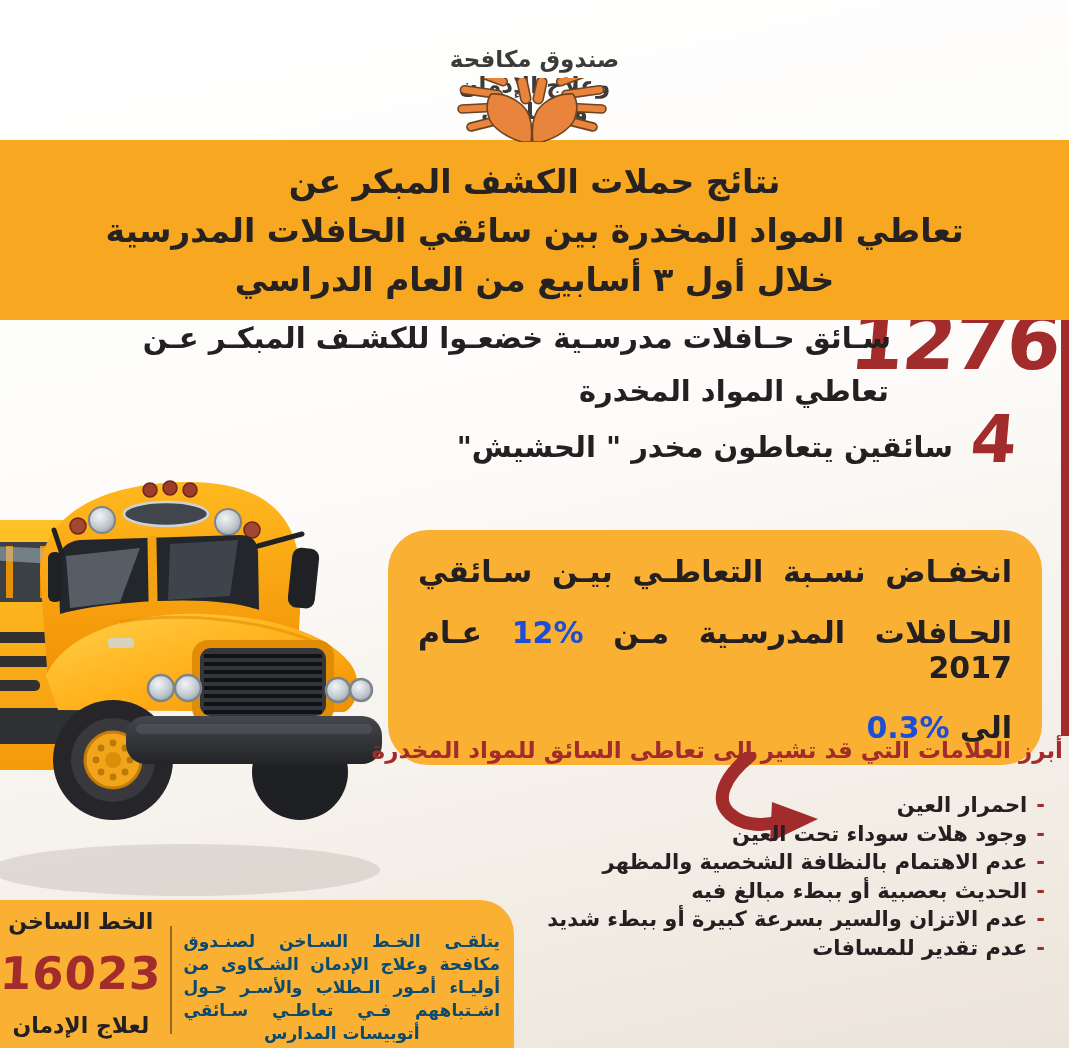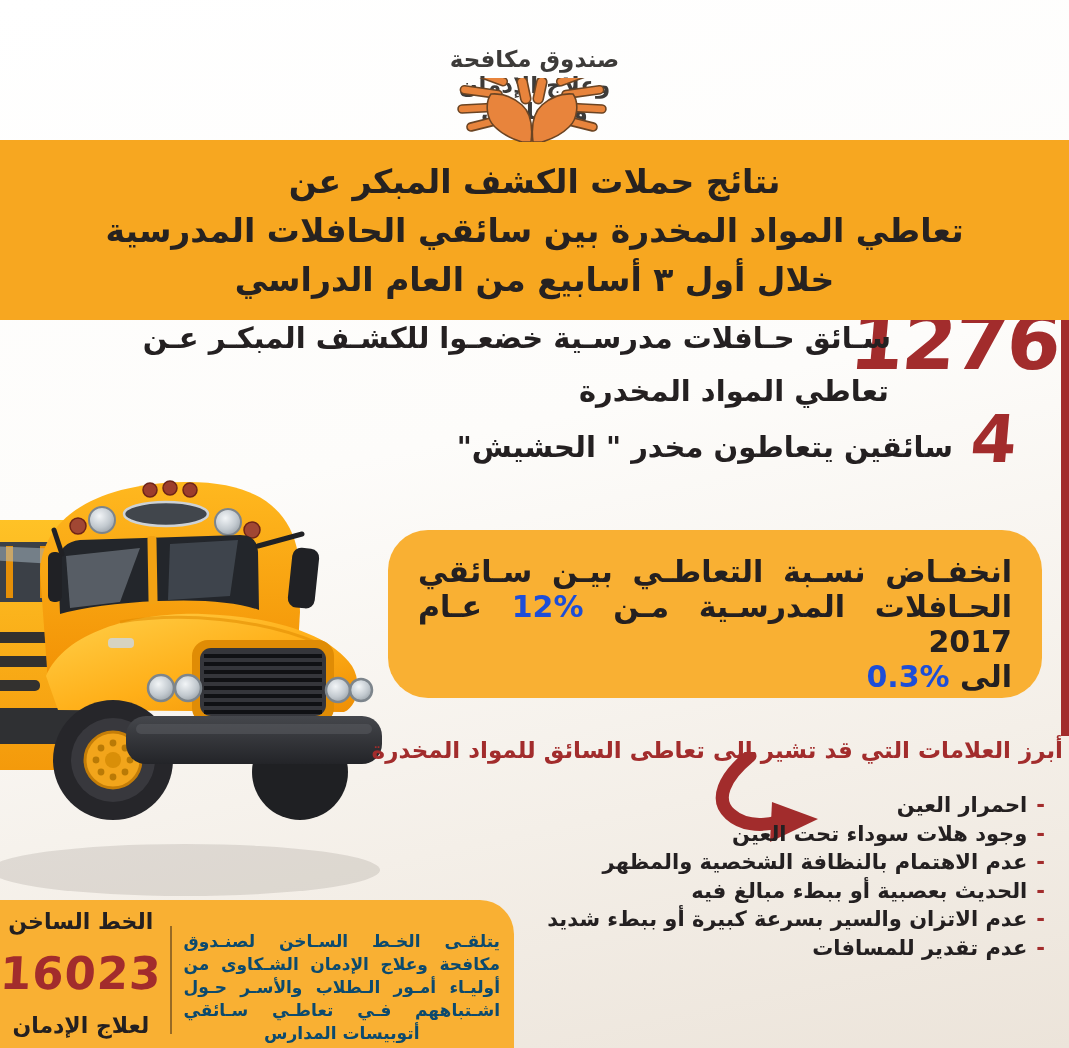--- a/index.html
+++ b/index.html
@@ -20,21 +20,21 @@
   
   .red-stripe{position:absolute;right:0;top:298px;width:8px;height:438px;background:#A22C2C;}
   .num-big{position:absolute;color:#A22C2C;line-height:1;transform:skewX(-5deg);}
   .n1276{top:303px;right:10px;font-size:78px;letter-spacing:-2px;}
   .n4{top:407px;right:52px;font-size:66px;}
   .stat-line{position:absolute;font-size:29px;color:#242021;white-space:nowrap;}
   .sl1{top:321px;right:178px;}
   .sl2{top:374px;right:180px;}
   .sl3{top:430px;right:116px;}
   
-  .decline-box{position:absolute;left:388px;top:530px;width:654px;height:168px;
+  .decline-box{position:absolute;left:388px;top:530px;width:654px;height:235px;
     background:#F9B033;border-radius:40px;box-sizing:border-box;padding:24px 30px 20px 30px;
     display:flex;flex-direction:column;justify-content:space-between;
     font-size:30px;color:#242021;z-index:3;}
   .decline-box .jline{text-align:justify;text-align-last:justify;}
   .decline-box .rline{text-align:right;}
   .red-val{color:#1d4ed8;}
   
   .signs-heading{position:absolute;top:737px;right:6px;font-size:23px;color:#A22C2C;white-space:nowrap;z-index:4;}
   .arrow{position:absolute;left:698px;top:752px;width:150px;height:95px;z-index:4;}
   .signs-list{position:absolute;top:791px;right:24px;margin:0;padding:0;list-style:none;

